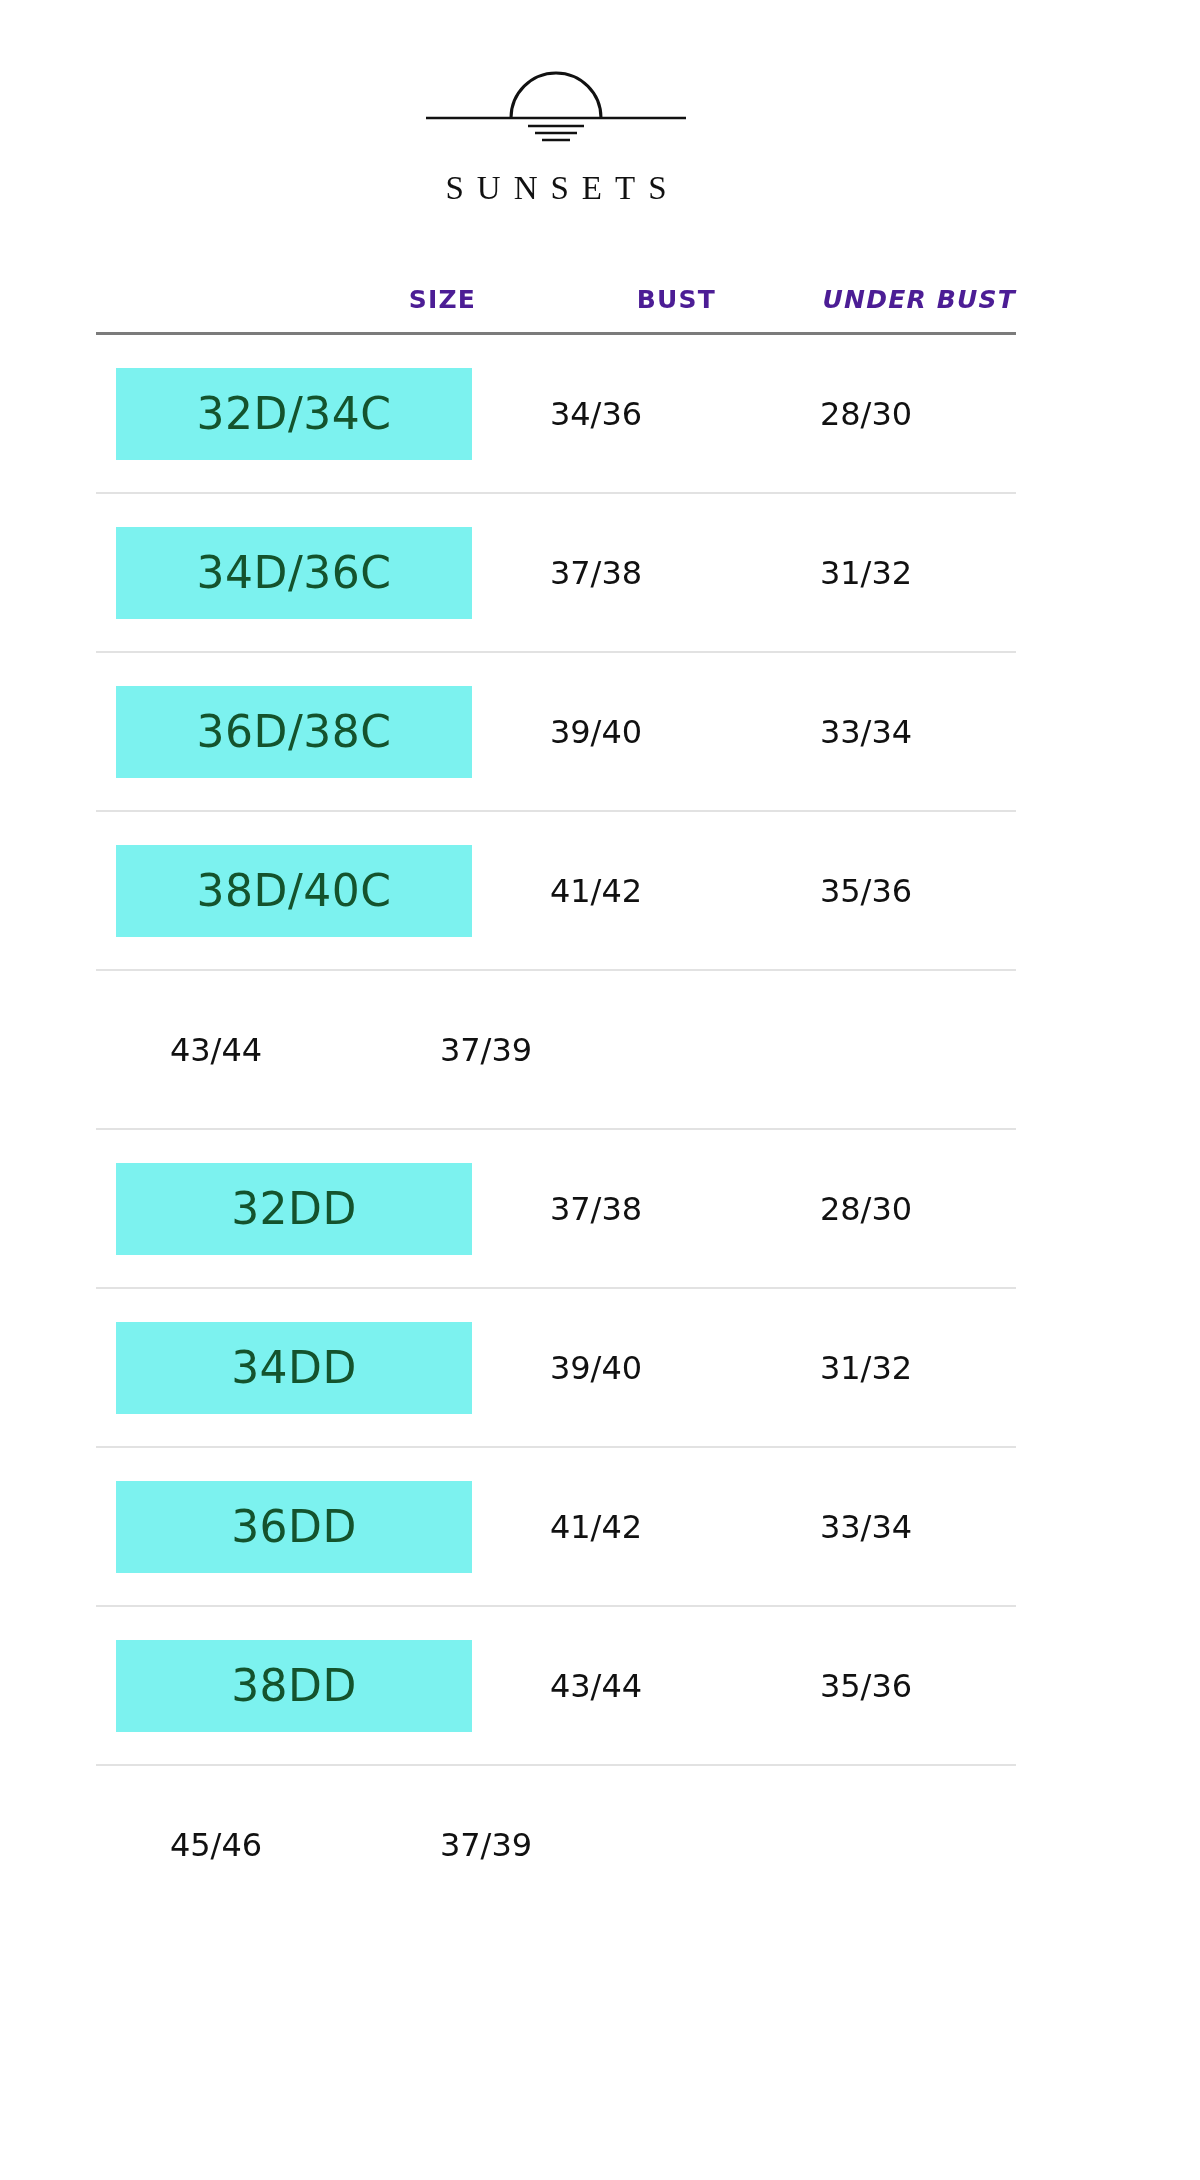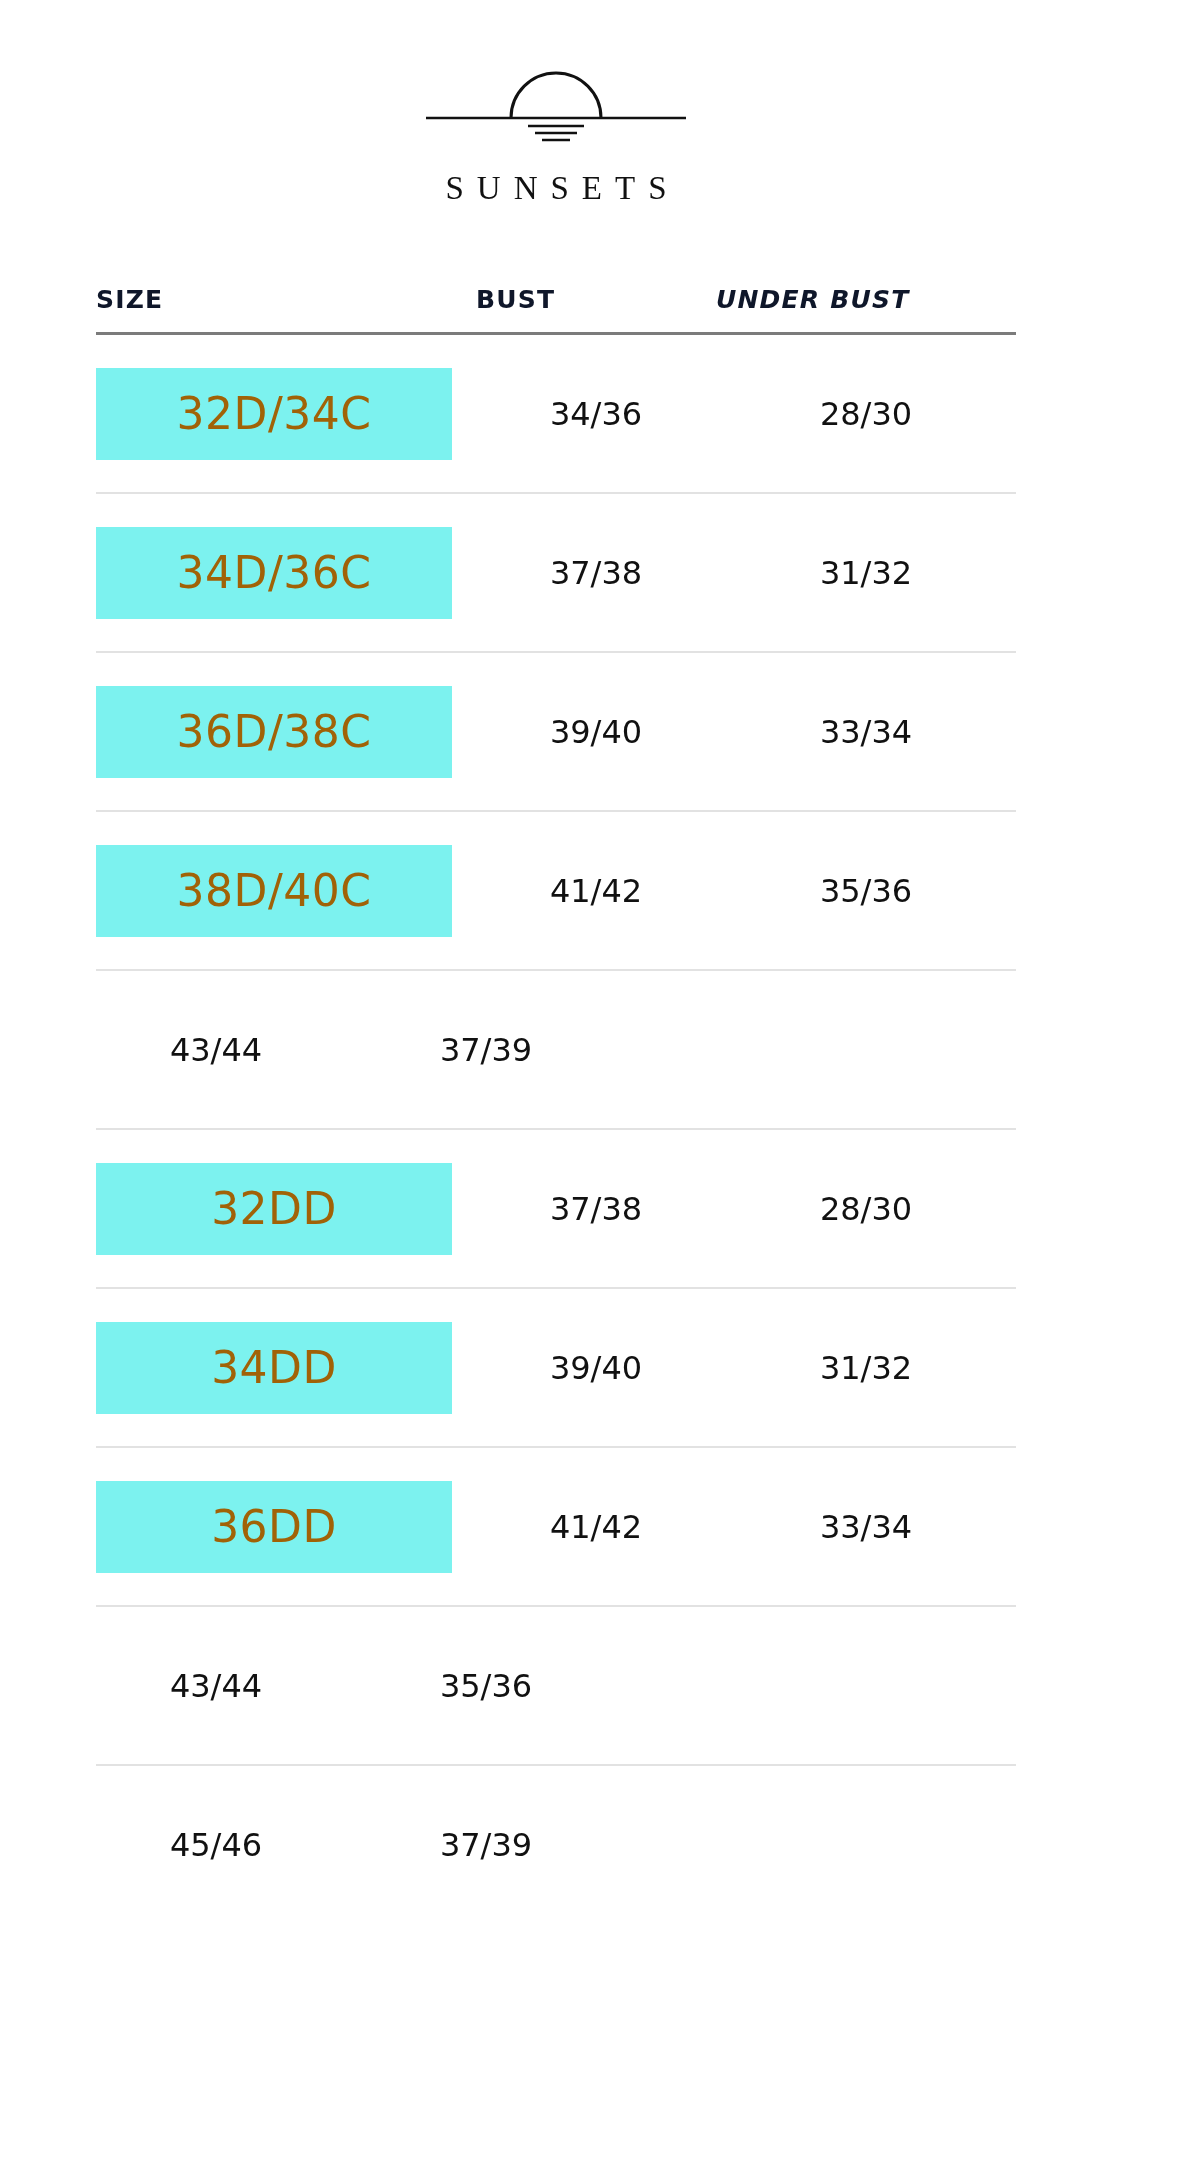--- a/index.html
+++ b/index.html
@@ -63,22 +63,22 @@
   .head-row {
     display: flex;
     align-items: flex-end;
     padding-bottom: 18px;
   }
   .head-cell {
     font-family: "DejaVu Sans", sans-serif;
     font-weight: bold;
     font-size: 25px;
     letter-spacing: 1.2px;
-    color: #0f172a;
-    text-align: left;
+    color: #4c1d95;
+    text-align: right;
   }
   .col-size   { width: 380px; }
   .col-bust   { width: 240px; }
   .col-under  { width: 300px; font-style: italic; }
 
   .head-rule {
     height: 3px;
     background: #7b7b7b;
     width: 100%;
   }
@@ -100,22 +100,23 @@
   .size-chip {
     background: #7cf2ef;
     width: 356px;
     height: 92px;
     display: flex;
     align-items: center;
     justify-content: center;
     font-family: "DejaVu Sans", sans-serif;
     font-size: 44px;
     font-weight: 400;
-    color: #a16207;
+    color: #14532d;
     letter-spacing: 0.5px;
+    margin-left: 20px;
   }
   .cell-bust, .cell-under {
     font-family: "DejaVu Sans", sans-serif;
     font-size: 32px;
     color: #111111;
     text-align: center;
   }
   .cell-bust  { width: 240px; }
   .cell-under { width: 300px; }
 </style>
@@ -200,20 +201,23 @@
 
     <div class="row">
       <div class="cell-size">
           <div class="size-chip">36DD</div>
         </div>
       <div class="cell-bust">41/42</div>
       <div class="cell-under">33/34</div>
     </div>
 
     <div class="row">
+      <div class="cell-size">
+          <div class="size-chip">38DD</div>
+        </div>
       <div class="cell-bust">43/44</div>
       <div class="cell-under">35/36</div>
     </div>
 
     <div class="row">
       <div class="cell-bust">45/46</div>
       <div class="cell-under">37/39</div>
     </div>
 
   </div>

